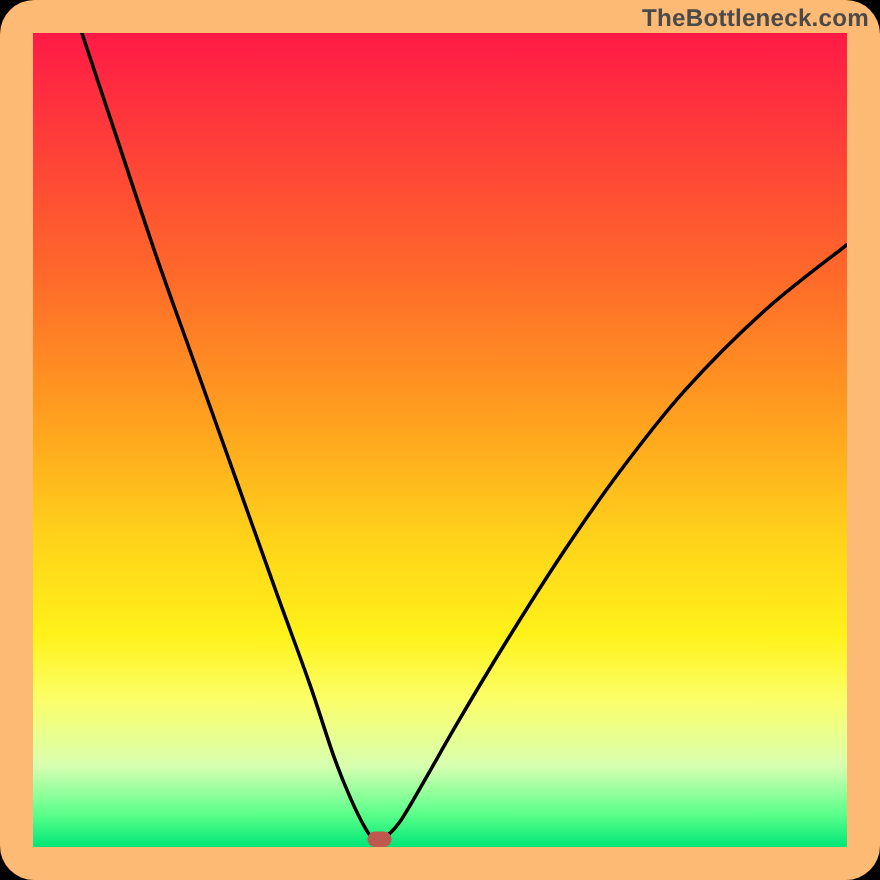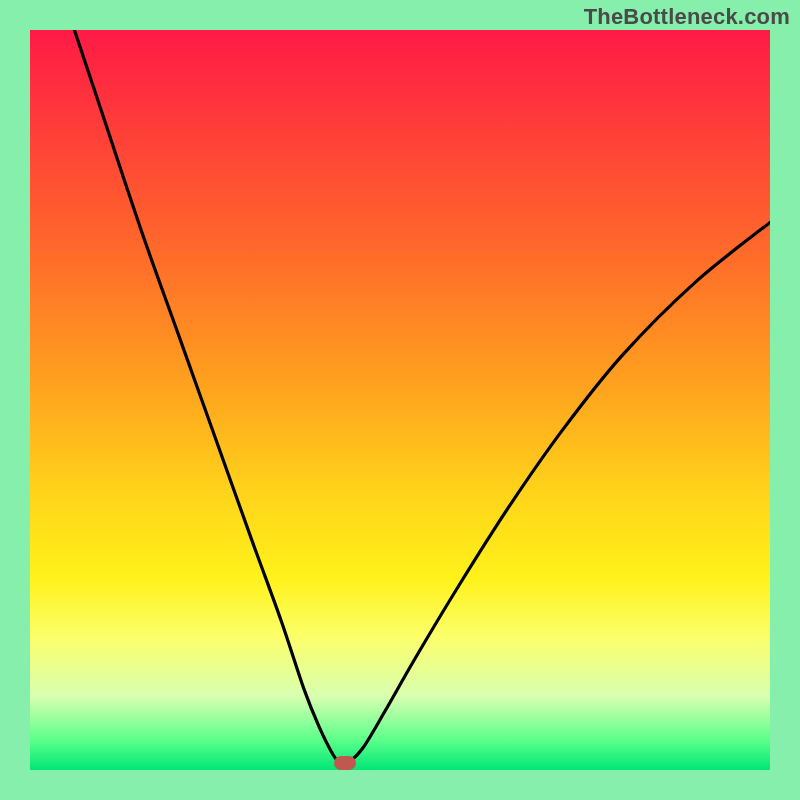--- a/index.html
+++ b/index.html
@@ -8,21 +8,22 @@
     width: 800px;
     height: 800px;
     background: #000;
     overflow: hidden;
     font-family: Arial, Helvetica, sans-serif;
   }
   .frame {
     position: relative;
     width: 800px;
     height: 800px;
-    background: #86efac;
+    background: #fdba74;
+    border-radius: 31px;
   }
   .watermark {
     position: absolute;
     top: 4px;
     right: 10px;
     color: #4a4a4a;
     font-size: 22px;
     font-weight: 600;
     letter-spacing: 0.2px;
     z-index: 10;

